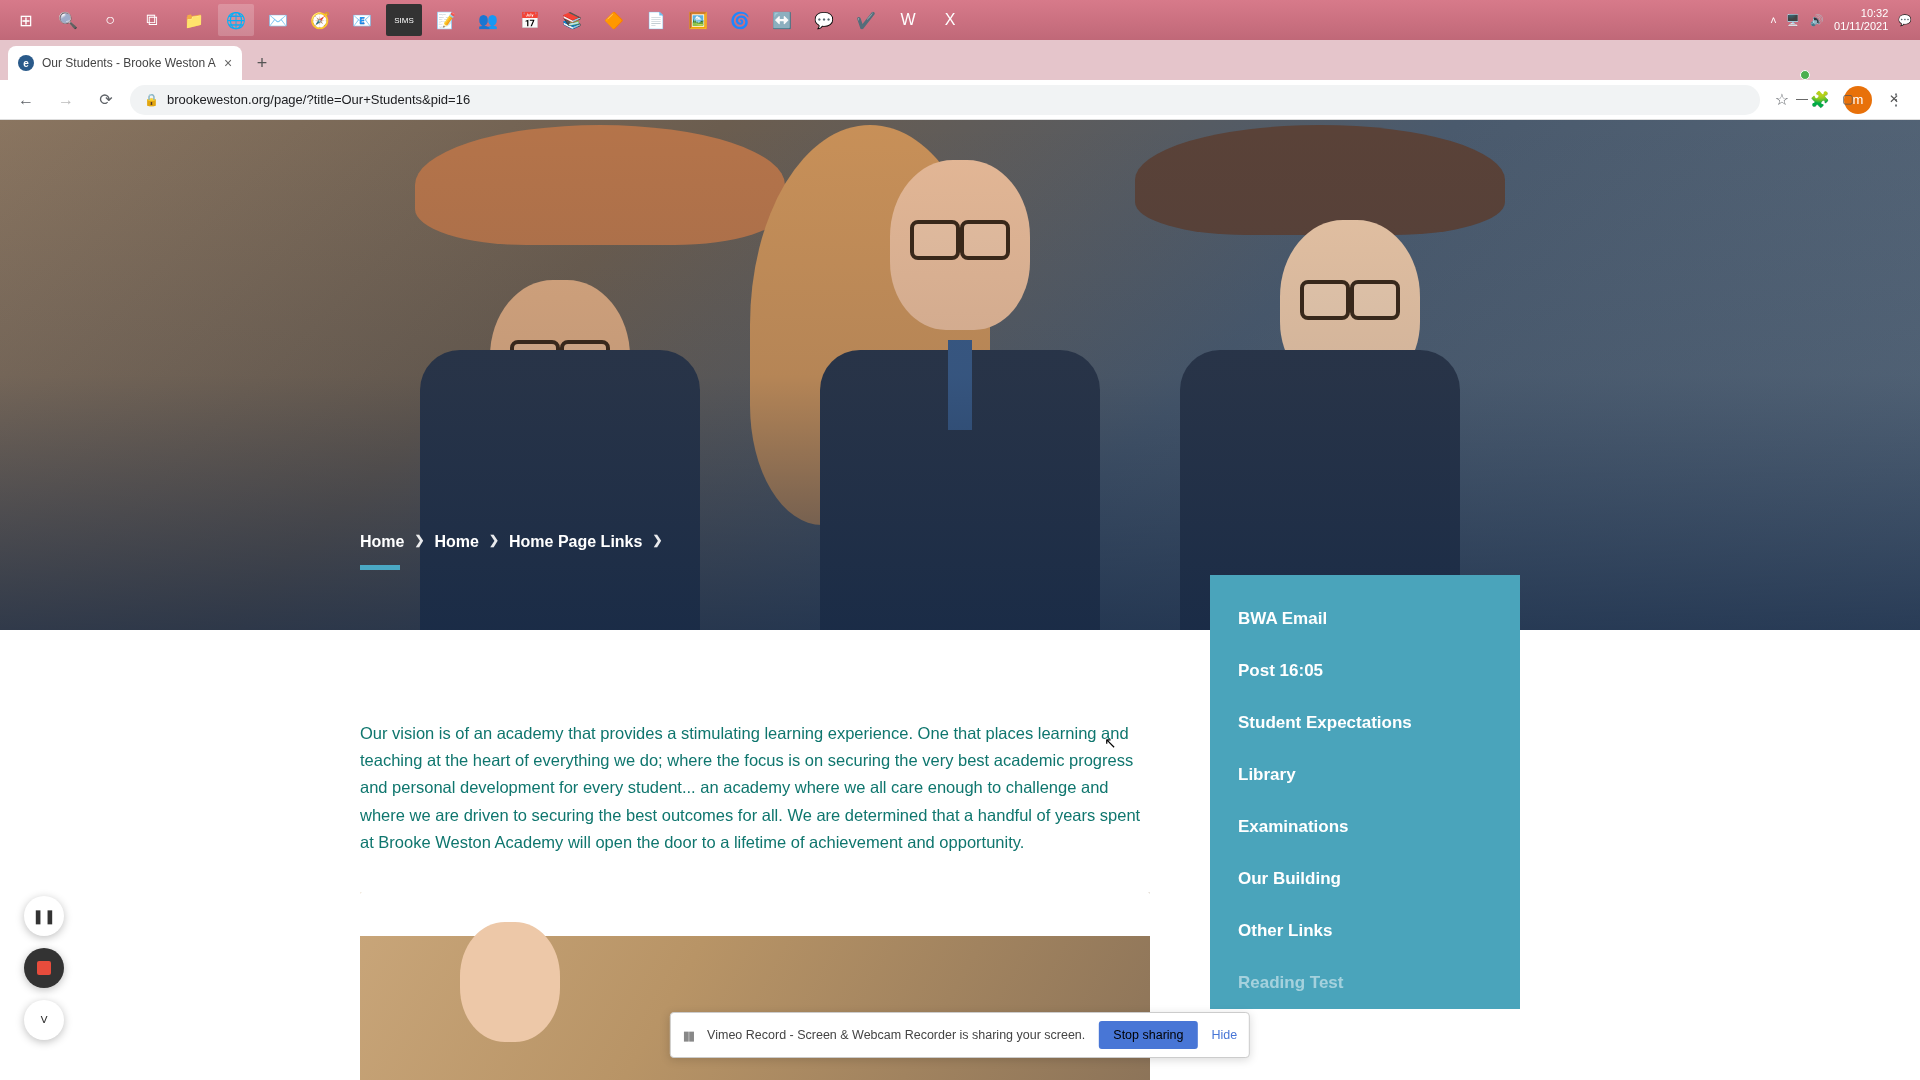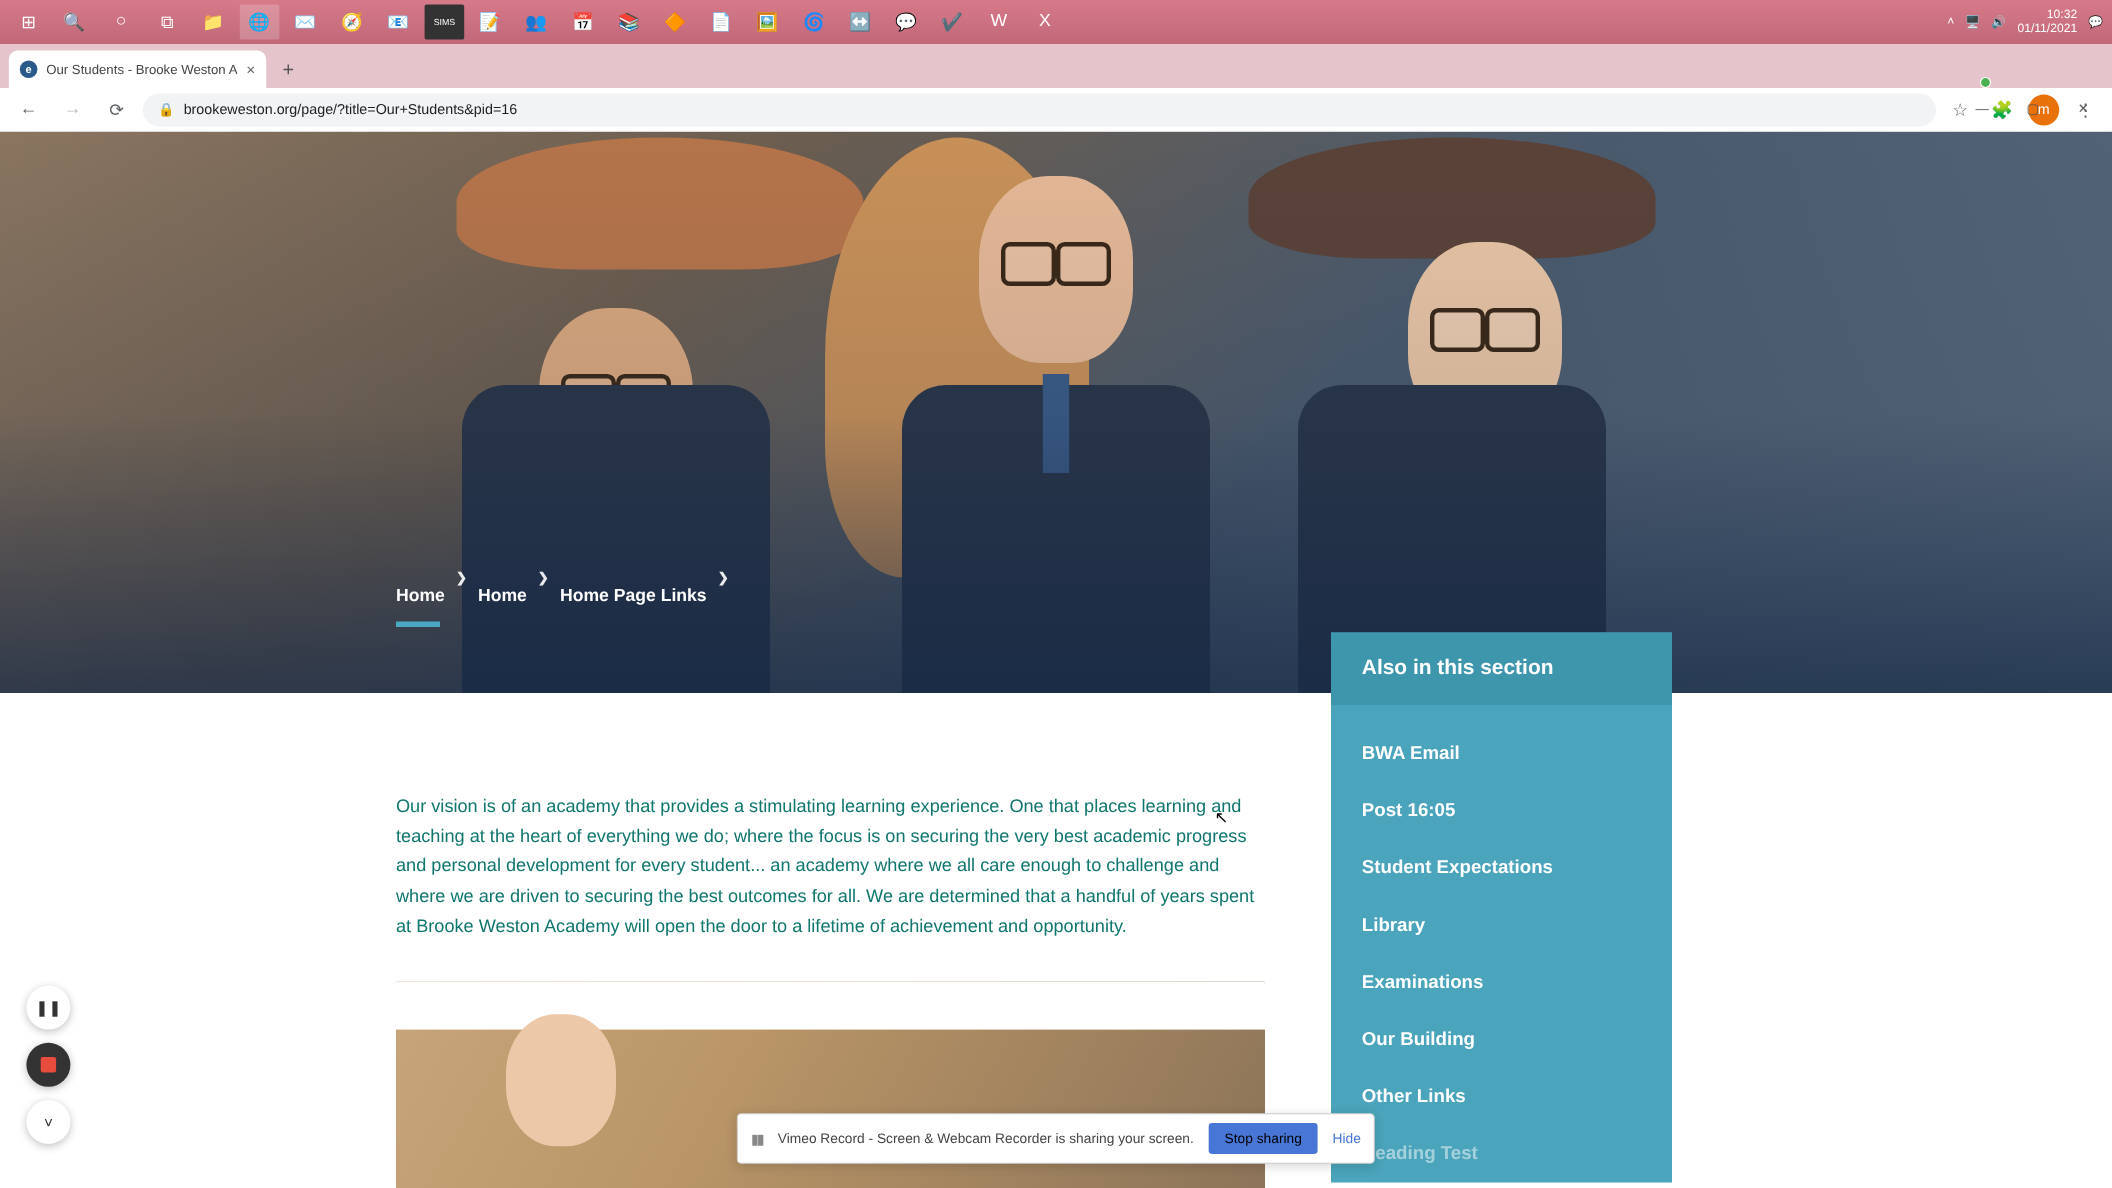--- a/index.html
+++ b/index.html
@@ -53,21 +53,21 @@
 .glasses::before, .glasses::after { content:''; position:absolute; width:42px; height:32px; border:4px solid #3a2818; border-radius:8px; background:rgba(255,255,255,0.1); }
 .glasses::before { left:0; }
 .glasses::after { right:0; }
 .body-shape { position:absolute; bottom:0; left:20px; right:20px; height:280px; background:#2a3548; border-radius:40px 40px 0 0; }
 .figure.f1 .body-shape { transform:translateX(-40px); }
 .tie { position:absolute; top:200px; left:50%; transform:translateX(-50%); width:24px; height:90px; background:#3a5a85; }
 .hero-overlay { position:absolute; inset:0; background: linear-gradient(to top, rgba(20,40,70,0.7) 0%, rgba(20,40,70,0.1) 50%, transparent 100%); }
 
 .hero-text { position:absolute; bottom:60px; left:360px; color:#fff; }
 .breadcrumb { display:flex; gap:10px; font-size:16px; font-weight:600; margin-bottom:12px; }
-.crumb { cursor:pointer;margin-top:15px; }
+.crumb { cursor:pointer; }
 .crumb-sep { font-size:12px; opacity:0.9; }
 .page-title { font-size:44px; font-weight:800; letter-spacing:1px; }
 .title-underline { width:40px; height:5px; background:#4aa8c4; margin-top:14px; }
 
 
 .content-wrap { display:flex; padding: 0 360px; gap:60px; position:relative; }
 .main-col { flex:1; padding-top:90px; max-width: 790px; }
 .vision-title { font-size:30px; font-weight:700; color:#1e4a6d; margin-bottom:24px; }
 .vision-text { font-size:16.5px; line-height:1.65; color:#0f766e; margin-bottom:36px; }
 .content-img { height:240px; background: linear-gradient(120deg, #c9a67a 0%, #b89466 40%, #8a7258 100%); border-radius:2px; position:relative; overflow:hidden; margin-top:10px; }
@@ -221,21 +221,20 @@
       <div class="content-img">
         <div class="content-img-top"></div>
         <div class="img-figure">
             <div class="img-hair"></div>
             <div class="img-head"></div>
           </div>
       </div>
     </div>
 
     <div class="sidebar">
-      <div class="sidebar-header">Also in this section</div>
       <a class="sidebar-item">BWA Email</a>
       <a class="sidebar-item">Post 16:05</a>
       <a class="sidebar-item">Student Expectations</a>
       <a class="sidebar-item">Library</a>
       <a class="sidebar-item">Examinations</a>
       <a class="sidebar-item">Our Building</a>
       <a class="sidebar-item">Other Links</a>
       <a class="sidebar-item faded">Reading Test</a>
     </div>
   </div>

